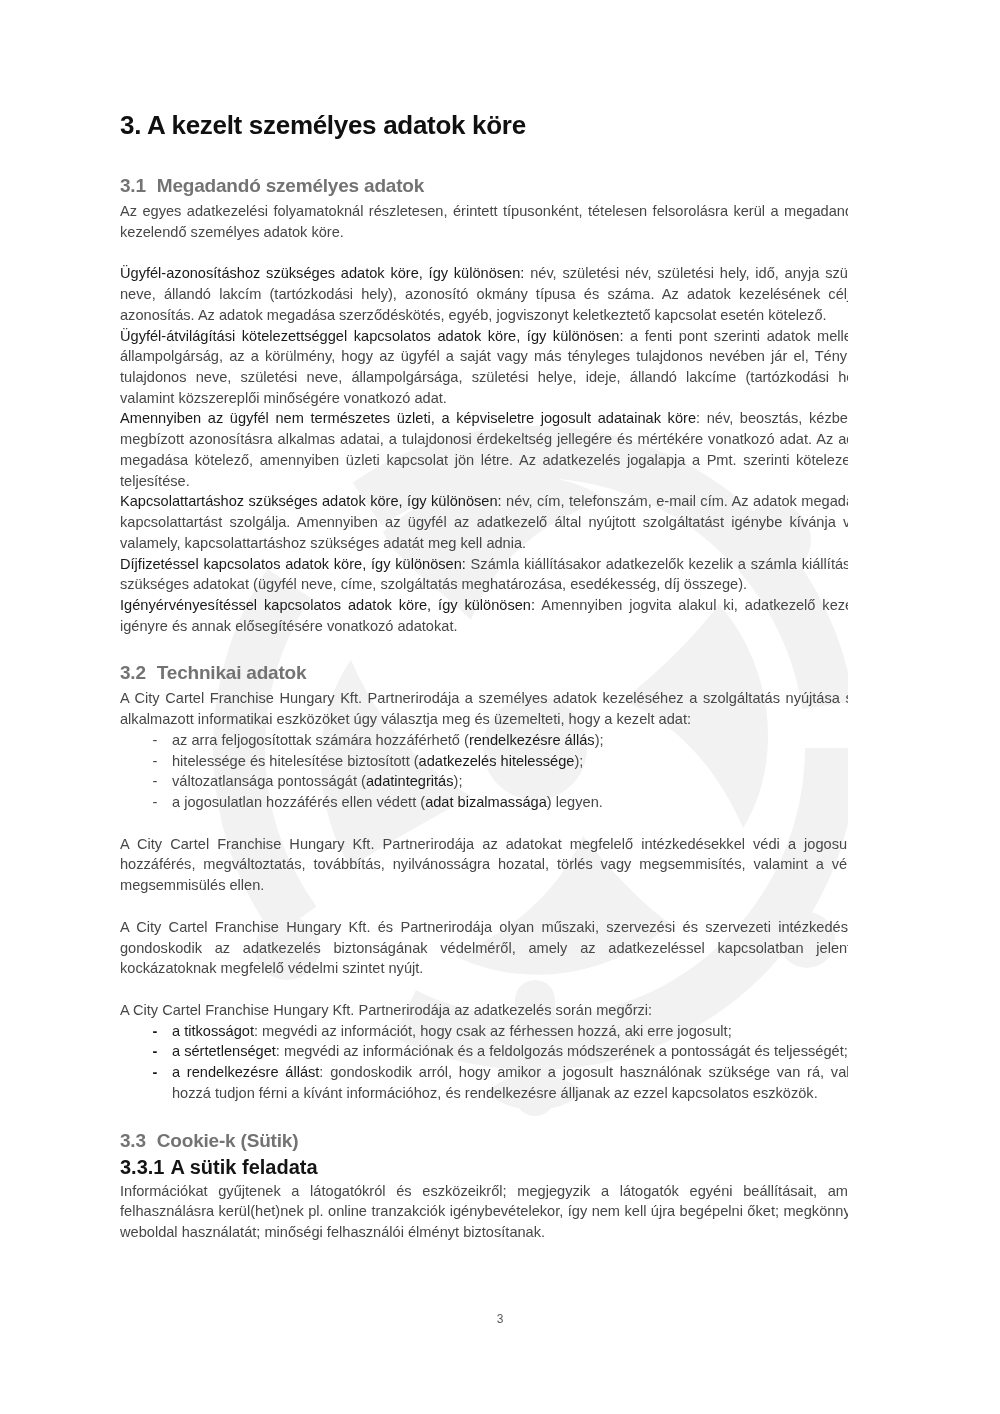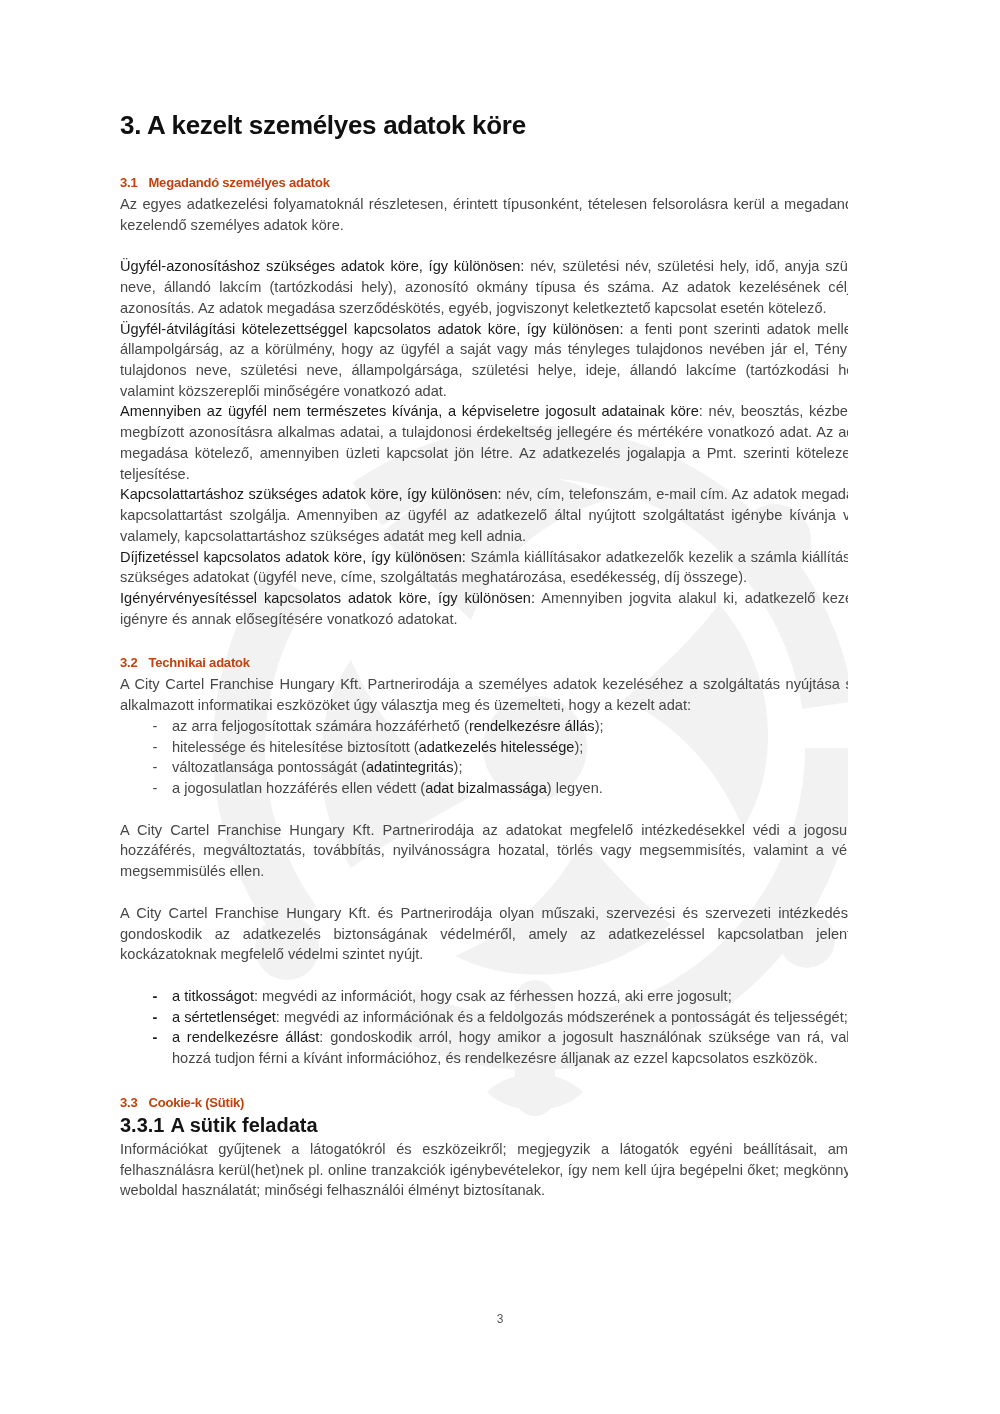--- a/index.html
+++ b/index.html
@@ -4,21 +4,21 @@
 <style>
   html,body { margin:0; padding:0; background:#ffffff; }
   body { width:1000px; height:1414px; font-family:"Liberation Sans", sans-serif; }
   .page { position:relative; width:848px; height:1414px; overflow:hidden; background:#ffffff; }
 
   .watermark { position:absolute; left:130px; top:380px; width:810px; height:760px; opacity:0.055; z-index:0; }
 
   .content { position:absolute; left:120px; width:762px; top:110px; z-index:1; }
 
   h1 { font-size:26px; font-weight:800; color:#101010; letter-spacing:-0.3px; margin:0 0 34px 0; }
-  .h2 { font-size:13px; font-weight:800; color:#c2410c; letter-spacing:-0.2px; margin:26px 0 4px 0; }
+  .h2 { font-size:19px; font-weight:800; color:#737373; letter-spacing:-0.2px; margin:26px 0 4px 0; }
   .h2 .hnum { margin-right:11px; }
   .h3 { font-size:20px; font-weight:800; color:#141414; margin:2px 0 2px 0; }
   .h3 .hnum { margin-right:6px; }
 
   .body { margin:0; font-size:14.6px; line-height:1.42; color:#474747; text-align:justify; }
   .body b, .btext b { font-weight:400; color:#1a1a1a; }
   .mb20 { margin-bottom:21px; }
   .mt20 { margin-top:21px; }
 
   .blist { margin:0; }
@@ -53,21 +53,21 @@
 
     <h1>3. A kezelt személyes adatok köre</h1>
 
     <div class="h2">
       <span class="hnum">3.1</span><span>Megadandó személyes adatok</span>
     </div>
     <p class="body mb20">Az egyes adatkezelési folyamatoknál részletesen, érintett típusonként, tételesen felsorolásra kerül a megadandó és kezelendő személyes adatok köre.</p>
 
     <p class="body"><b>Ügyfél-azonosításhoz szükséges adatok köre, így különösen:</b><span> név, születési név, születési hely, idő, anyja születési neve, állandó lakcím (tartózkodási hely), azonosító okmány típusa és száma. Az adatok kezelésének célja az azonosítás. Az adatok megadása szerződéskötés, egyéb, jogviszonyt keletkeztető kapcsolat esetén kötelező.</span></p>
     <p class="body"><b>Ügyfél-átvilágítási kötelezettséggel kapcsolatos adatok köre, így különösen:</b><span> a fenti pont szerinti adatok mellett az állampolgárság, az a körülmény, hogy az ügyfél a saját vagy más tényleges tulajdonos nevében jár el, Tényleges tulajdonos neve, születési neve, állampolgársága, születési helye, ideje, állandó lakcíme (tartózkodási helye), valamint közszereplői minőségére vonatkozó adat.</span></p>
-    <p class="body"><b>Amennyiben az ügyfél nem természetes kívánja, a képviseletre jogosult adatainak köre</b><span>:  név, beosztás, kézbesítési megbízott azonosításra alkalmas adatai, a tulajdonosi érdekeltség jellegére és mértékére vonatkozó adat. Az adatok megadása kötelező, amennyiben üzleti kapcsolat jön létre. Az adatkezelés jogalapja a Pmt. szerinti kötelezettség teljesítése.</span></p>
+    <p class="body"><b>Amennyiben az ügyfél nem természetes üzleti, a képviseletre jogosult adatainak köre</b><span>:  név, beosztás, kézbesítési megbízott azonosításra alkalmas adatai, a tulajdonosi érdekeltség jellegére és mértékére vonatkozó adat. Az adatok megadása kötelező, amennyiben üzleti kapcsolat jön létre. Az adatkezelés jogalapja a Pmt. szerinti kötelezettség teljesítése.</span></p>
     <p class="body"><b>Kapcsolattartáshoz szükséges adatok köre, így különösen:</b><span> név, cím, telefonszám, e-mail cím. Az adatok megadása a kapcsolattartást szolgálja. Amennyiben az ügyfél az adatkezelő által nyújtott szolgáltatást igénybe kívánja venni, valamely, kapcsolattartáshoz szükséges adatát meg kell adnia.</span></p>
     <p class="body"><b>Díjfizetéssel kapcsolatos adatok köre, így különösen:</b><span> Számla kiállításakor adatkezelők kezelik a számla kiállításához szükséges adatokat (ügyfél neve, címe, szolgáltatás meghatározása, esedékesség, díj összege).</span></p>
     <p class="body"><b>Igényérvényesítéssel kapcsolatos adatok köre, így különösen:</b><span> Amennyiben jogvita alakul ki, adatkezelő kezeli az igényre és annak elősegítésére vonatkozó adatokat.</span></p>
 
     <div class="h2">
       <span class="hnum">3.2</span><span>Technikai adatok</span>
     </div>
     <p class="body">A City Cartel Franchise Hungary Kft. Partnerirodája a személyes adatok kezeléséhez a szolgáltatás nyújtása során alkalmazott informatikai eszközöket úgy választja meg és üzemelteti, hogy a kezelt adat:</p>
 
     <div class="blist">
@@ -84,20 +84,21 @@
         <span class="btext"><span>változatlansága pontosságát (</span><b>adatintegritás</b><span>);</span></span>
       </div>
       <div class="bitem">
         <span class="dash">-</span>
         <span class="btext"><span>a jogosulatlan hozzáférés ellen védett (</span><b>adat bizalmassága</b><span>) legyen.</span></span>
       </div>
     </div>
 
     <p class="body mt20 mb20">A City Cartel Franchise Hungary Kft. Partnerirodája az adatokat megfelelő intézkedésekkel védi a jogosulatlan hozzáférés, megváltoztatás, továbbítás, nyilvánosságra hozatal, törlés vagy megsemmisítés, valamint a véletlen megsemmisülés ellen.</p>
     <p class="body mb20">A City Cartel Franchise Hungary Kft. és Partnerirodája olyan műszaki, szervezési és szervezeti intézkedésekkel gondoskodik az adatkezelés biztonságának védelméről, amely az adatkezeléssel kapcsolatban jelentkező kockázatoknak megfelelő védelmi szintet nyújt.</p>
+    <p class="body">A City Cartel Franchise Hungary Kft. Partnerirodája az adatkezelés során megőrzi:</p>
 
     <div class="blist">
       <div class="bitem">
         <span class="dash bold">-</span>
         <span class="btext"><b>a titkosságot</b><span>: megvédi az információt, hogy csak az férhessen hozzá, aki erre jogosult;</span></span>
       </div>
       <div class="bitem">
         <span class="dash bold">-</span>
         <span class="btext"><b>a sértetlenséget</b><span>: megvédi  az információnak  és a feldolgozás  módszerének a pontosságát és teljességét;</span></span>
       </div>

